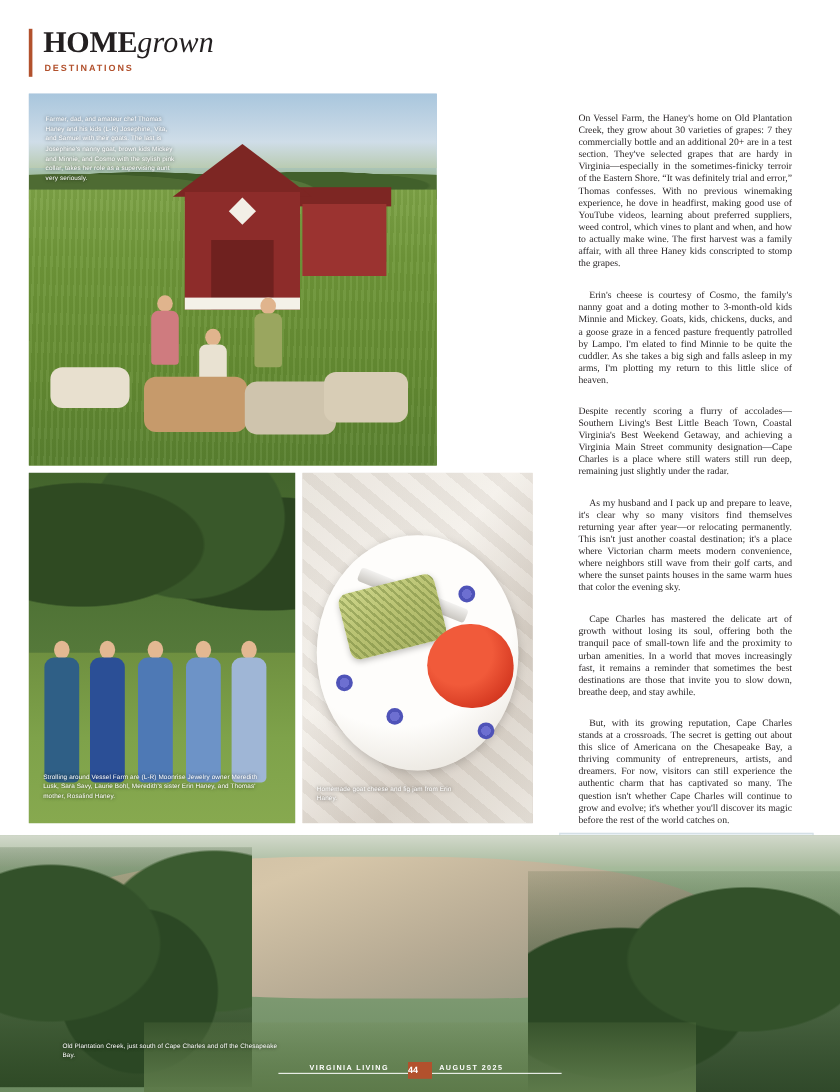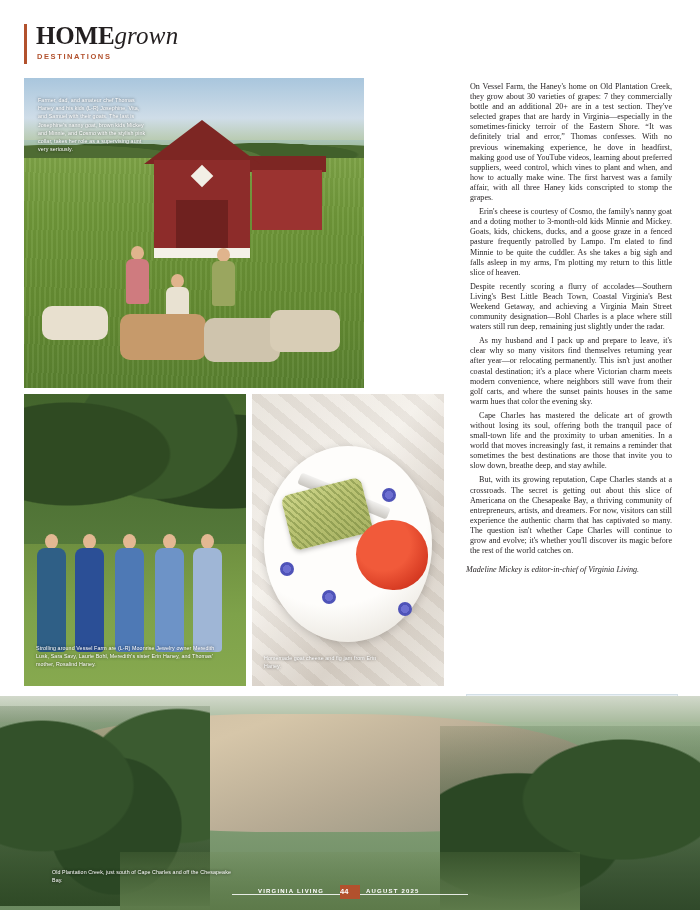--- a/index.html
+++ b/index.html
@@ -123,21 +123,21 @@
     background:radial-gradient(ellipse at 70% 40%,#33512a 0 38%,transparent 39%),
                radial-gradient(ellipse at 30% 60%,#2b4724 0 40%,transparent 41%),
                linear-gradient(180deg,rgba(47,74,38,.15),#30492a);}
   .bay-marsh{position:absolute;left:120px;bottom:0;width:460px;height:58px;
     background:linear-gradient(180deg,rgba(110,135,80,.2),#5d7a4a);}
   #cap-bay{left:52px;top:868px;width:180px;color:#fff;}
 
   
   .col{position:absolute;left:466px;width:210px;text-align:justify;
     font-size:8.1px;line-height:10.1px;color:#231f20;}
-  .col p{margin:4px;text-indent:9px;}
+  .col p{margin:16px;text-indent:9px;}
   .col p.first{text-indent:0;}
   .sec-head{font-family:"Liberation Serif",serif;font-weight:bold;color:#b2512d;
     font-size:13.5px;line-height:15px;margin:7px 0 3px 0;}
   .byline{font-style:italic;font-size:8.1px;line-height:10.3px;margin-top:9px;}
 
   
   #qr-box{position:absolute;left:466px;top:694px;width:210px;height:44px;
     background:#e9f0f4;border:1px solid #d4e0e7;}
   .qr{position:absolute;left:8px;top:7px;width:30px;height:30px;background:#ffffff;padding:2px;}
   .qr-grid{width:100%;height:100%;
@@ -242,21 +242,21 @@
     <div class="flower" id="f1"></div>
     <div class="flower" id="f2"></div>
     <div class="flower" id="f3"></div>
     <div class="flower" id="f4"></div>
   </div>
   <div class="cap" id="cap-food">Homemade goat cheese and fig jam from Erin Haney.</div>
 
   <div class="col" style="top:78px;">
     <p class="first">On Vessel Farm, the Haney's home on Old Plantation Creek, they grow about 30 varieties of grapes: 7 they commercially bottle and an additional 20+ are in a test section. They've selected grapes that are hardy in Virginia—especially in the sometimes-finicky terroir of the Eastern Shore. “It was definitely trial and error,” Thomas confesses. With no previous winemaking experience, he dove in headfirst, making good use of YouTube videos, learning about preferred suppliers, weed control, which vines to plant and when, and how to actually make wine. The first harvest was a family affair, with all three Haney kids conscripted to stomp the grapes.</p>
     <p>Erin's cheese is courtesy of Cosmo, the family's nanny goat and a doting mother to 3-month-old kids Minnie and Mickey. Goats, kids, chickens, ducks, and a goose graze in a fenced pasture frequently patrolled by Lampo. I'm elated to find Minnie to be quite the cuddler. As she takes a big sigh and falls asleep in my arms, I'm plotting my return to this little slice of heaven.</p>
-    <p class="first">Despite recently scoring a flurry of accolades—Southern Living's Best Little Beach Town, Coastal Virginia's Best Weekend Getaway, and achieving a Virginia Main Street community designation—Bohl Charles is a place where still waters still run deep, remaining just slightly under the radar.</p>
+    <p class="first">Despite recently scoring a flurry of accolades—Southern Living's Best Little Beach Town, Coastal Virginia's Best Weekend Getaway, and achieving a Virginia Main Street community designation—Cape Charles is a place where still waters still run deep, remaining just slightly under the radar.</p>
     <p>As my husband and I pack up and prepare to leave, it's clear why so many visitors find themselves returning year after year—or relocating permanently. This isn't just another coastal destination; it's a place where Victorian charm meets modern convenience, where neighbors still wave from their golf carts, and where the sunset paints houses in the same warm hues that color the evening sky.</p>
     <p>Cape Charles has mastered the delicate art of growth without losing its soul, offering both the tranquil pace of small-town life and the proximity to urban amenities. In a world that moves increasingly fast, it remains a reminder that sometimes the best destinations are those that invite you to slow down, breathe deep, and stay awhile.</p>
     <p>But, with its growing reputation, Cape Charles stands at a crossroads. The secret is getting out about this slice of Americana on the Chesapeake Bay, a thriving community of entrepreneurs, artists, and dreamers. For now, visitors can still experience the authentic charm that has captivated so many. The question isn't whether Cape Charles will continue to grow and evolve; it's whether you'll discover its magic before the rest of the world catches on.</p>
     <div class="byline">Madeline Mickey is editor-in-chief of Virginia Living.</div>
   </div>
 
   <div id="qr-box">
     <div class="qr">
         <div class="qr-grid"></div>
       </div>

